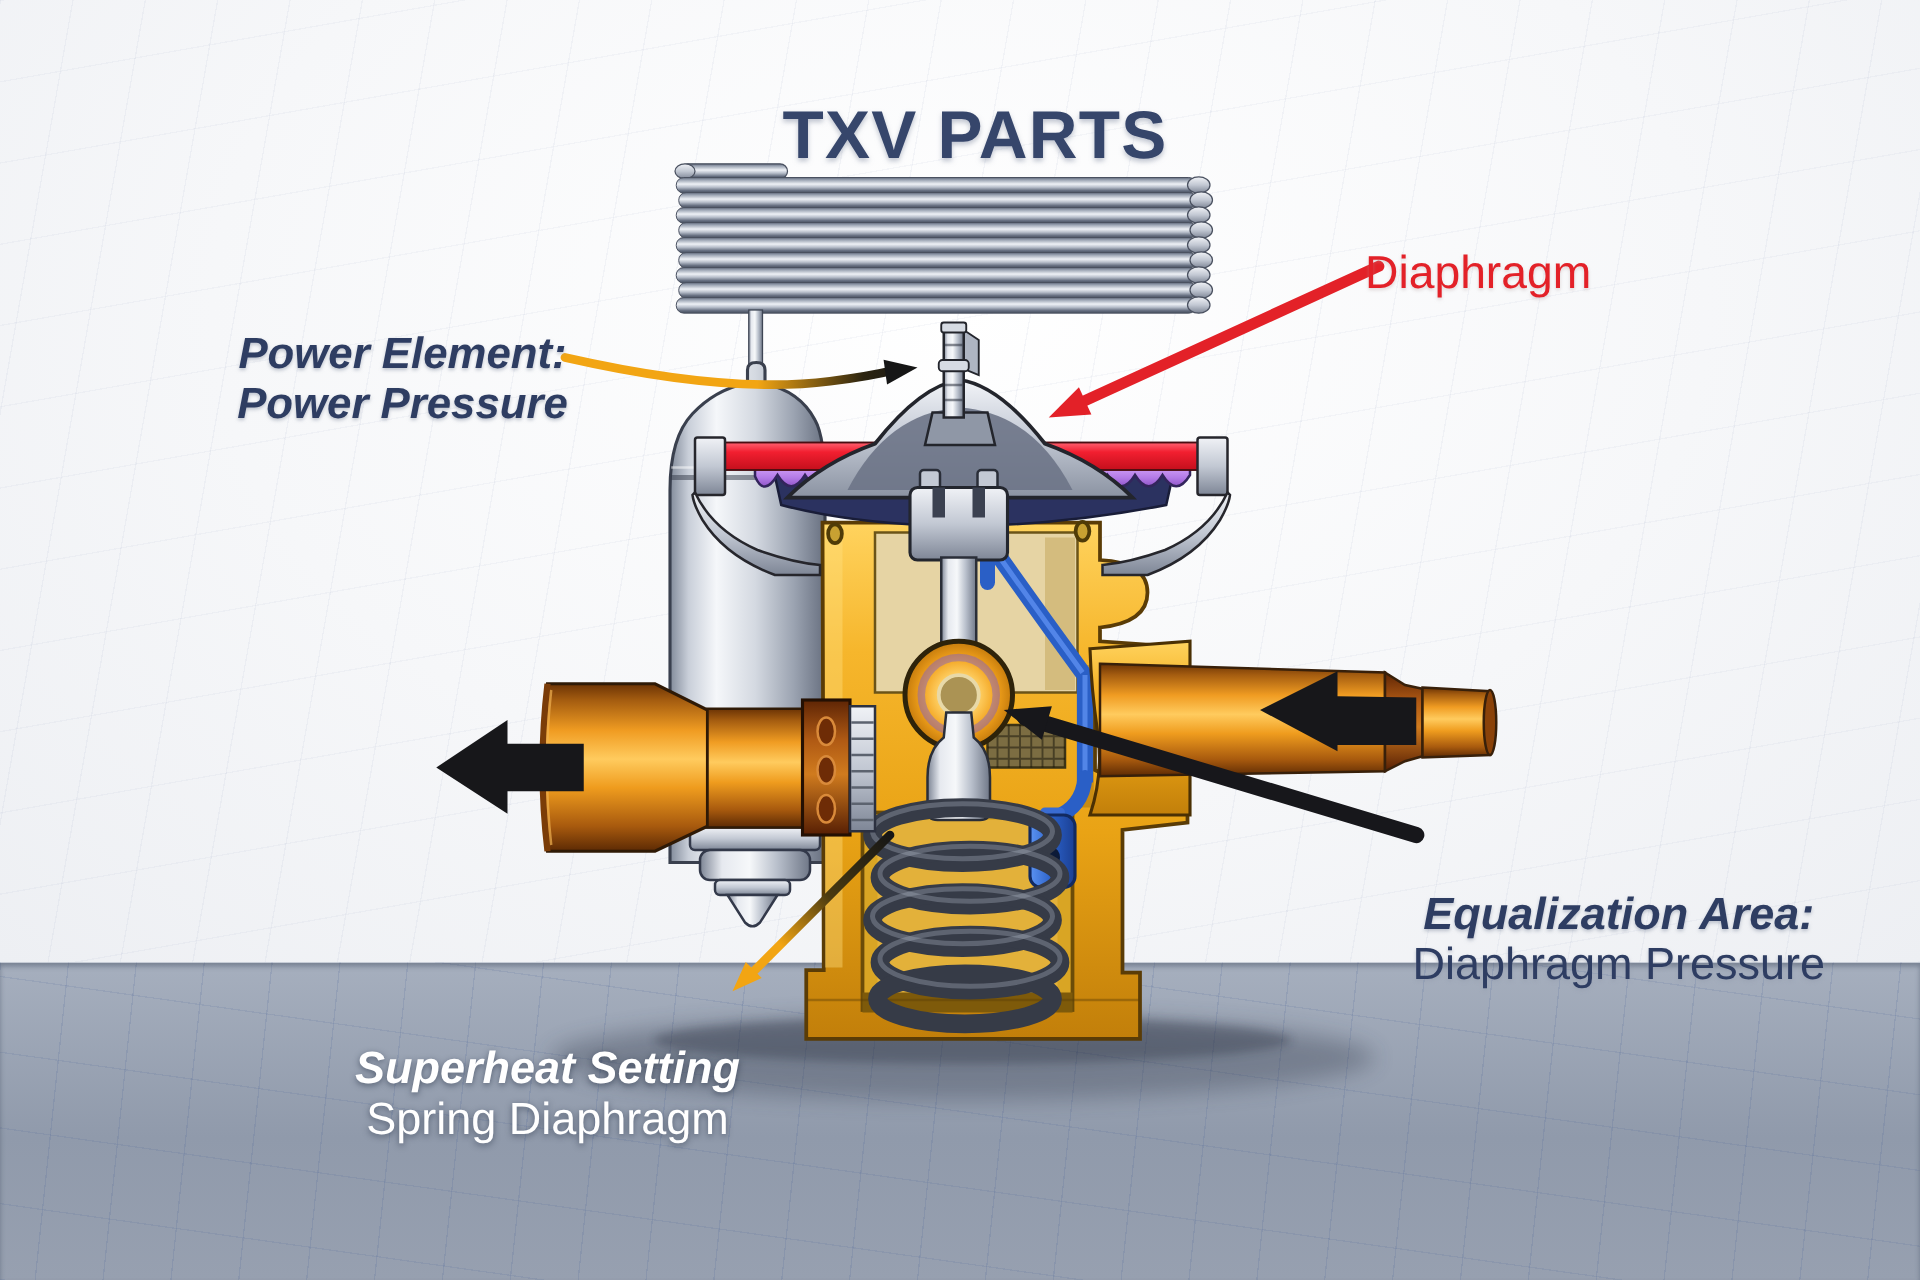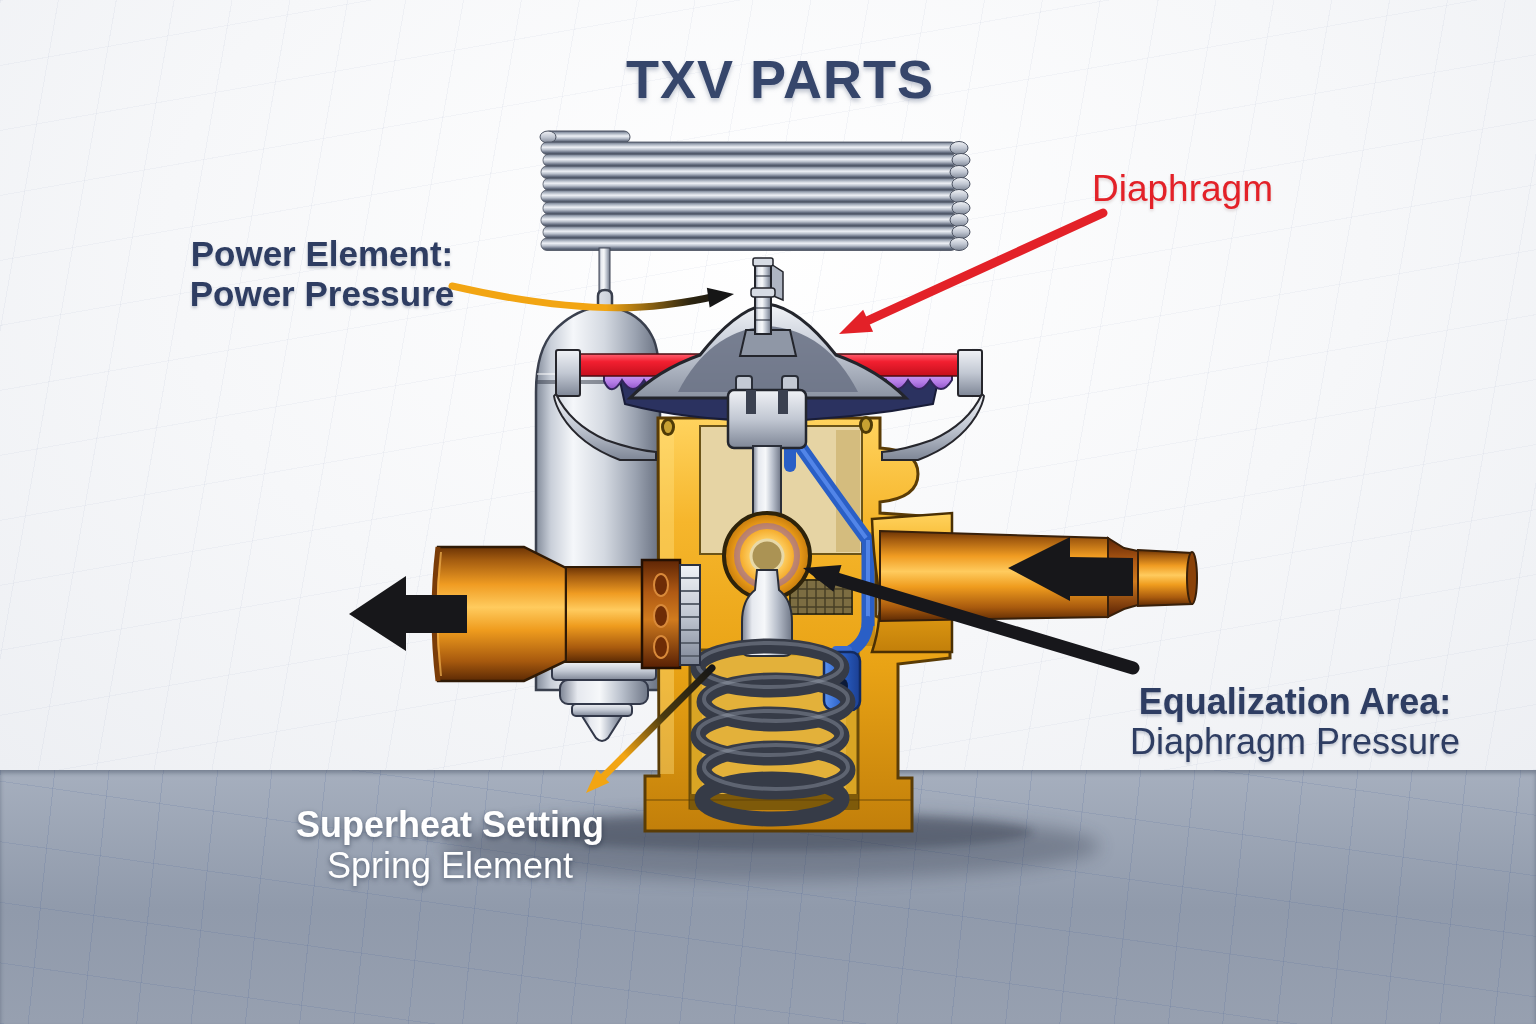--- a/index.html
+++ b/index.html
@@ -10,33 +10,33 @@
           repeating-linear-gradient(100deg, rgba(120,135,175,.07) 0 1px, transparent 1px 57px),
           repeating-linear-gradient(170deg, rgba(120,135,175,.06) 0 1px, transparent 1px 64px),
           radial-gradient(ellipse at 50% 32%, #ffffff 0%, #f6f7f9 55%, #edeff3 100%);}
   .floor{position:absolute;left:0;top:770px;width:1536px;height:254px;
         background:
           repeating-linear-gradient(96deg, rgba(70,95,150,.16) 0 1px, transparent 1px 54px),
           repeating-linear-gradient(8deg, rgba(70,95,150,.13) 0 1px, transparent 1px 60px),
           linear-gradient(#a6afbe, #909aab 55%, #97a0b0);
         box-shadow: inset 0 3px 4px rgba(60,70,90,.45);}
   svg{position:absolute;left:0;top:0;}
-  .lbl{position:absolute;text-align:center;}
+  .lbl{position:absolute;text-align:center;margin-top:29px;}
   .title{left:530px;top:48px;width:500px;font-size:54px;font-weight:bold;
          color:#36466b;letter-spacing:1px;
          text-shadow:0 3px 4px rgba(140,150,170,.55);}
   .power{left:132px;top:234px;width:380px;font-size:35px;font-weight:bold;
          color:#2e3d62;line-height:40px;text-shadow:0 2px 3px rgba(150,158,175,.6);}
   .diaph{left:1053px;top:168px;width:220px;font-size:37px;color:#e32128;
          text-align:right;text-shadow:0 2px 3px rgba(180,160,160,.4);}
   .equal{left:1095px;top:682px;width:400px;font-size:36px;color:#2e3d62;
          line-height:40px;text-shadow:0 2px 3px rgba(150,158,175,.6);}
-  .super{left:250px;top:804px;width:400px;font-size:36px;color:#ffffff;
+  .super{left:238px;top:804px;width:400px;font-size:36px;color:#ffffff;
          line-height:41px;text-shadow:0 2px 5px rgba(30,40,60,.55);}
-  .b{font-weight:bold;}
+  .b{font-weight:bold;font-style:italic;}
 </style>
 </head>
 <body>
 
 <div id="stage">
   <div class="wall"></div>
   <div class="floor"></div>
 
   <svg width="1536" height="1024" viewBox="0 0 1536 1024">
     <defs>
@@ -312,15 +312,15 @@
 
   <div class="lbl diaph">Diaphragm</div>
 
   <div class="lbl equal">
     <span class="b">Equalization Area:</span><br>
     <span>Diaphragm Pressure</span>
   </div>
 
   <div class="lbl super">
     <span class="b">Superheat Setting</span><br>
-    <span>Spring Element</span>
+    <span>Spring Diaphragm</span>
   </div>
 </div>
 
 </body></html>

